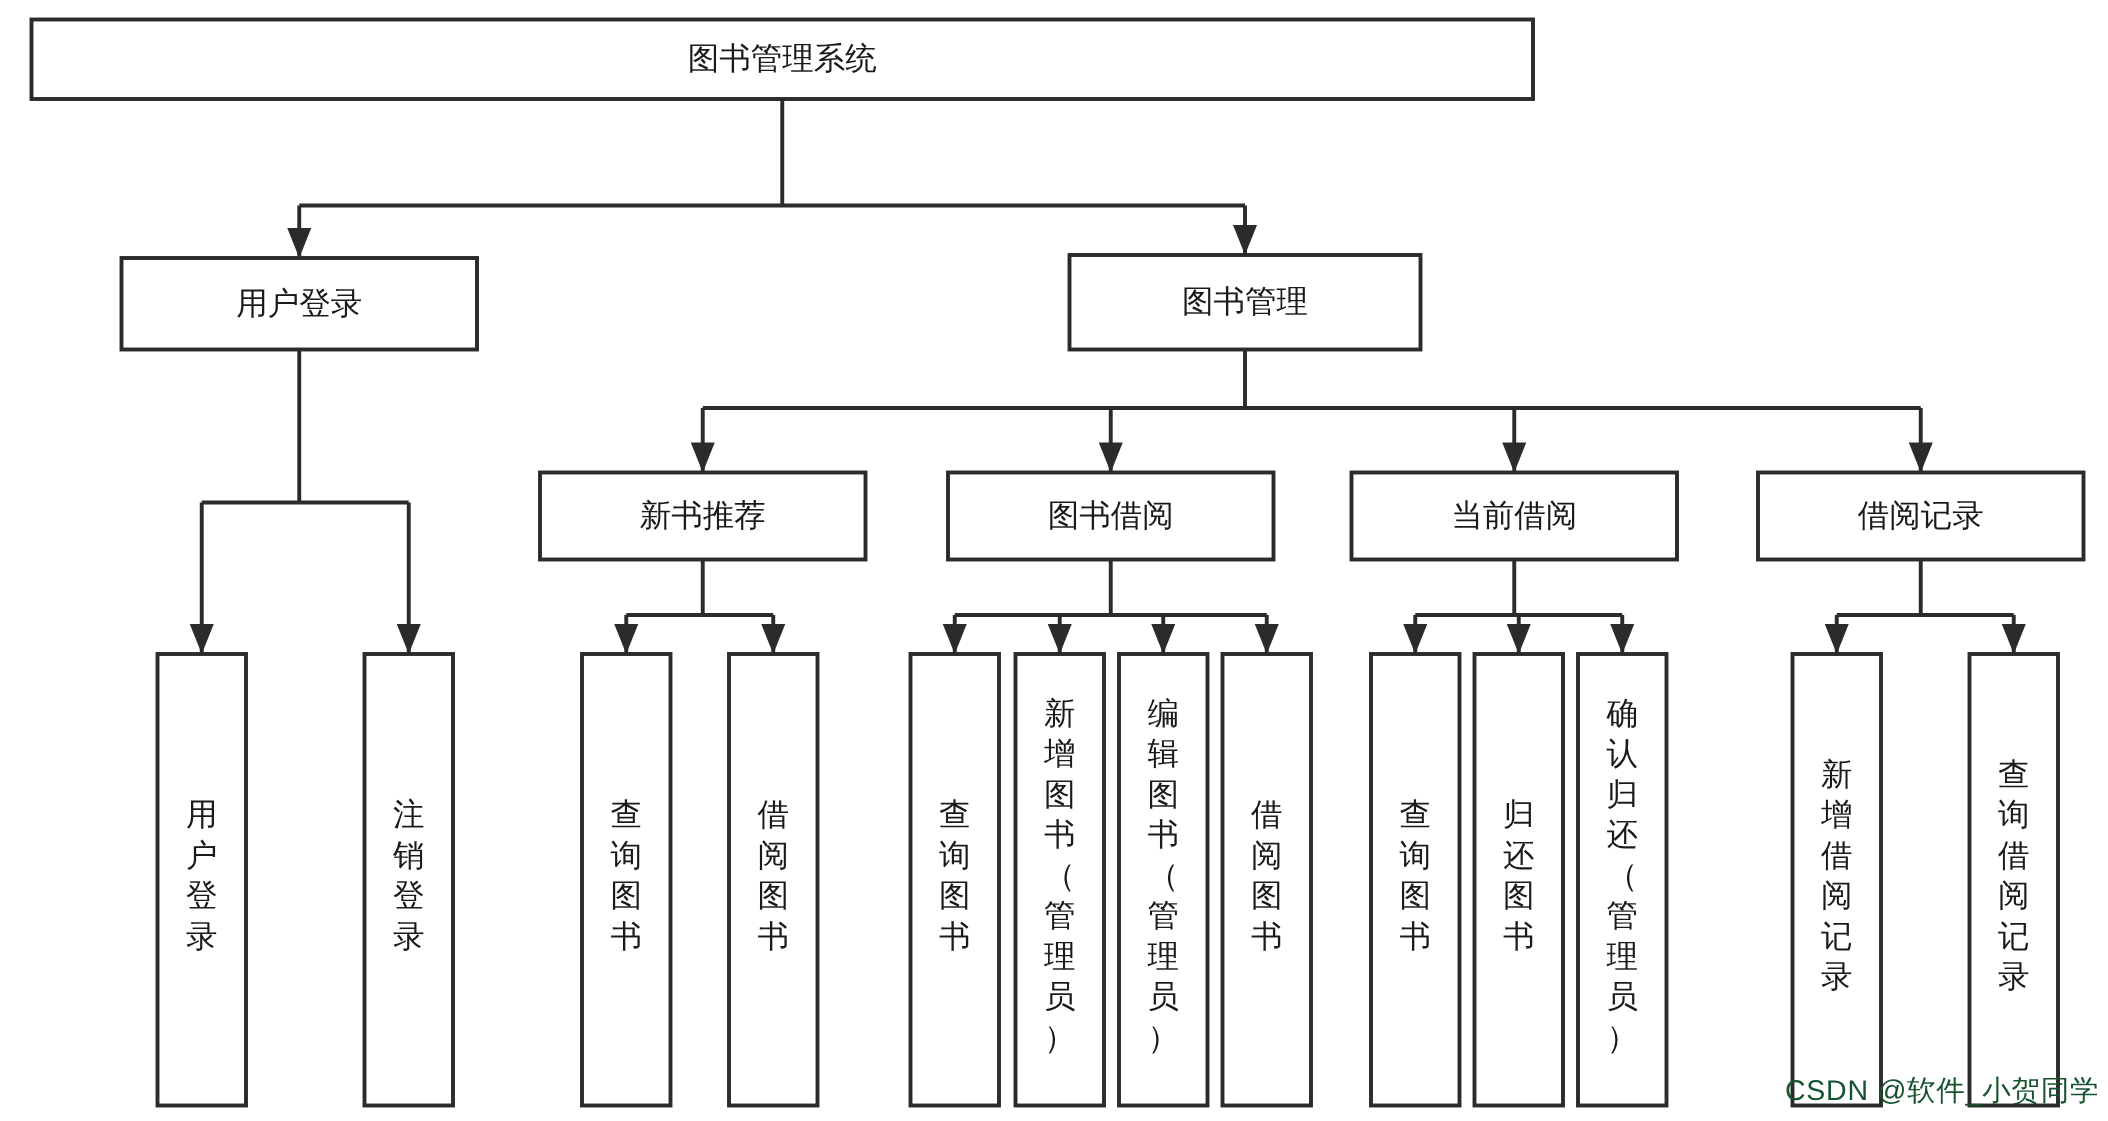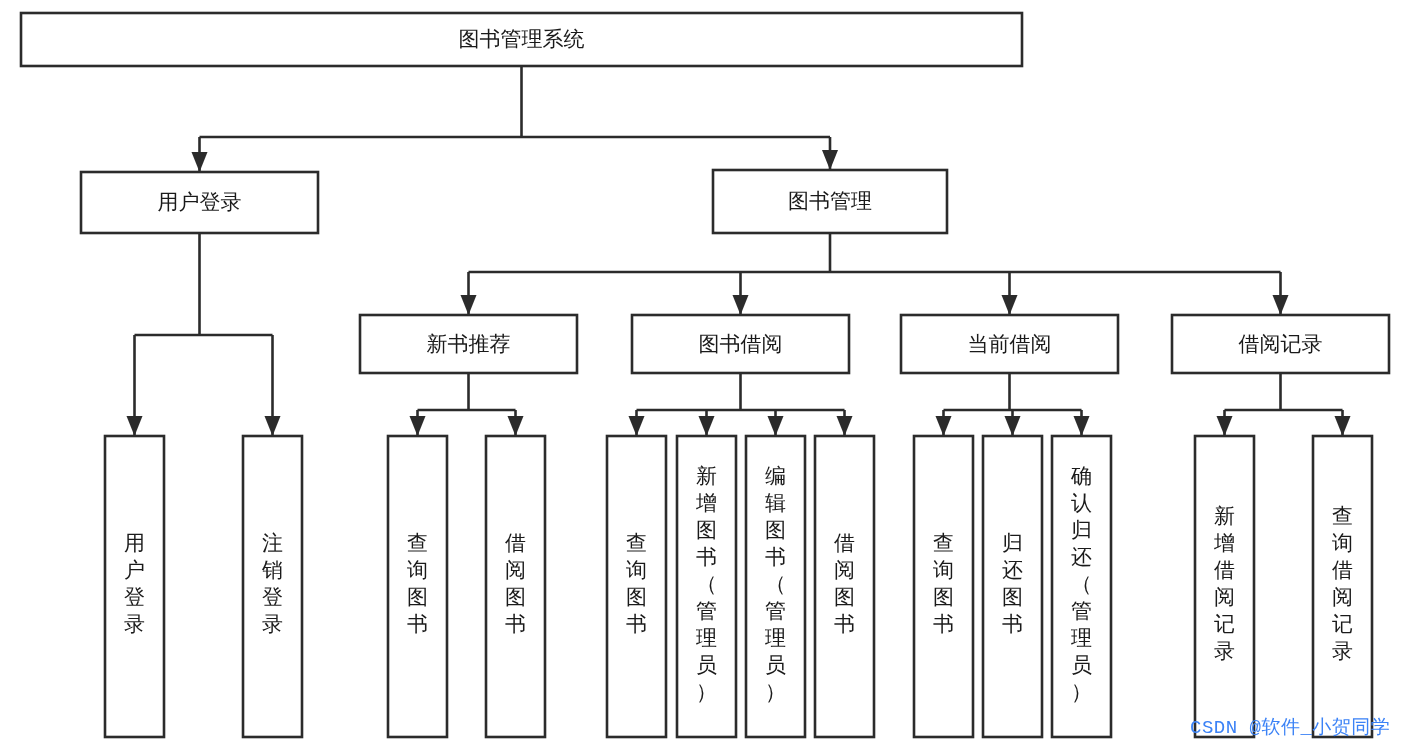--- a/index.html
+++ b/index.html
@@ -55,23 +55,23 @@
     dominant-baseline: middle;
   }
   .node-label-v {
     font-family: "Liberation Sans", "DejaVu Sans", sans-serif;
     font-size: 21px;
     fill: #1a1a1a;
     text-anchor: middle;
   }
   .watermark-text {
     position: absolute;
-    font-family: Liberation Mono, monospace;
+    font-family: Liberation Sans, sans-serif;
     font-size: 19px;
-    color: #3b82f6;
+    color: #14532d;
     letter-spacing: 0.5px;
     white-space: nowrap;
     user-select: none;
   }
 </style>
 </head>
 <body>
 
 <div id="diagram-root">
   <svg class="diagram-canvas" viewBox="0 0 1405 747" xmlns="http://www.w3.org/2000/svg">

